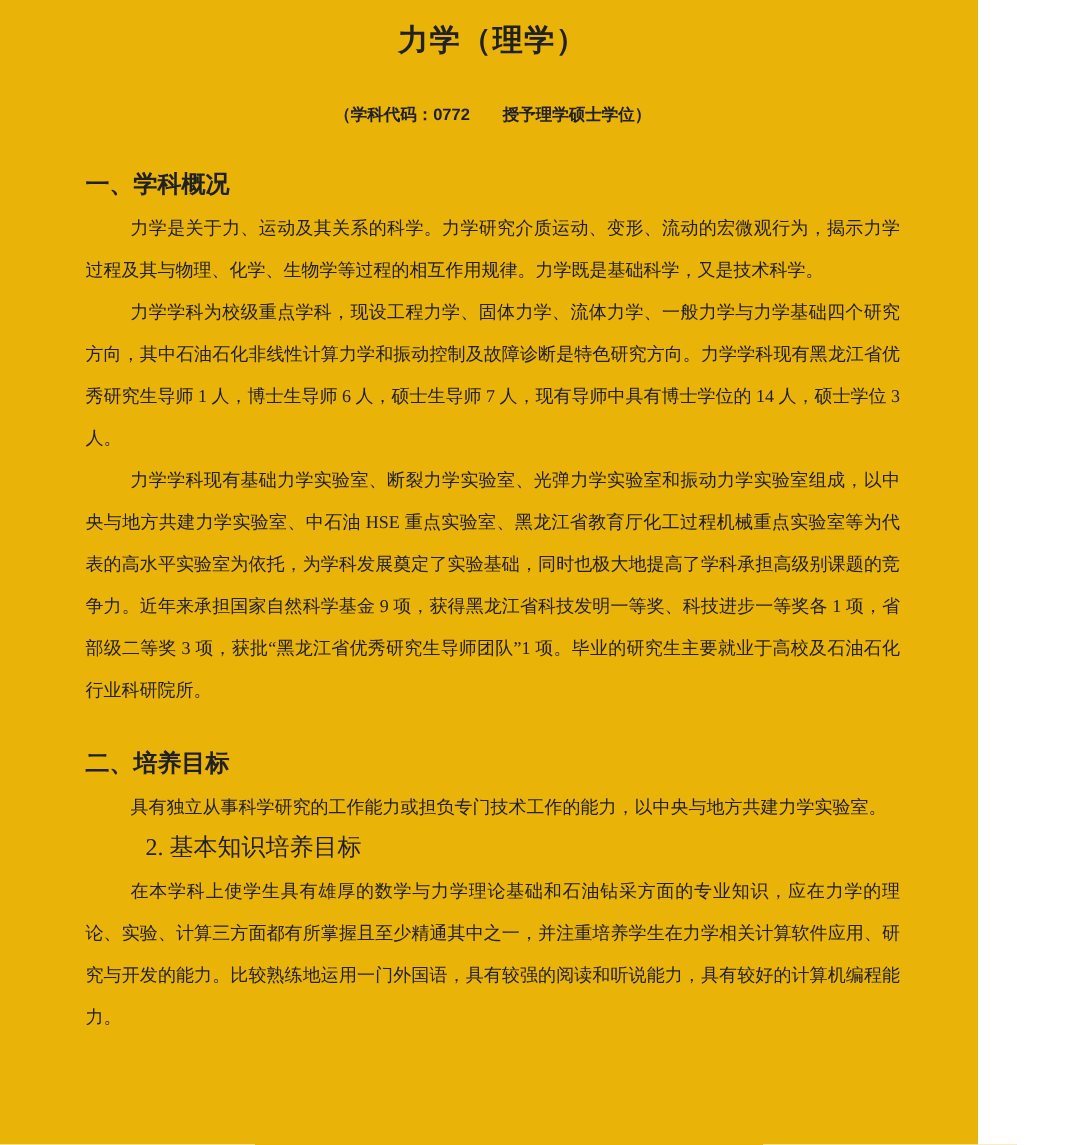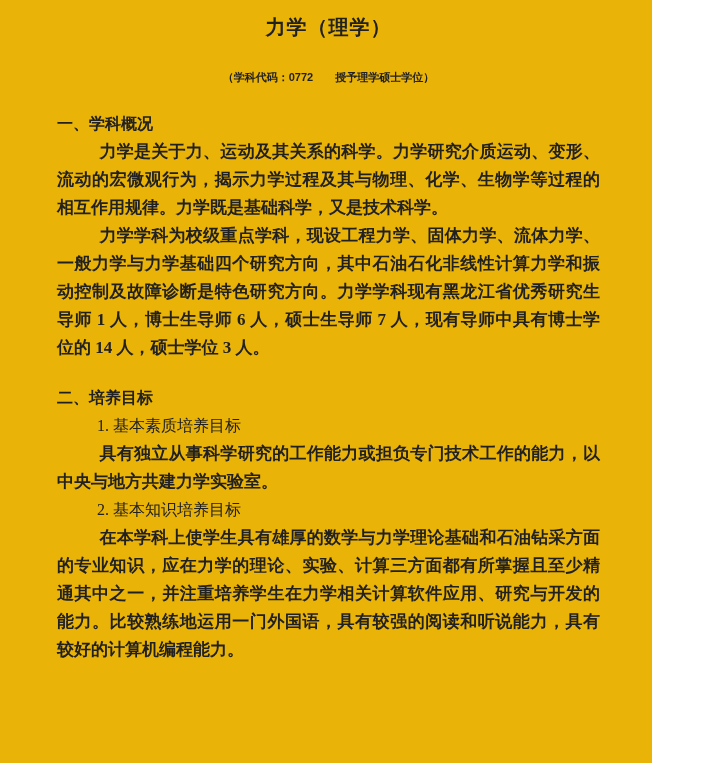--- a/index.html
+++ b/index.html
@@ -39,27 +39,26 @@
   }
   .sec-heading {
     font-family: "Liberation Sans", "DejaVu Sans", sans-serif;
     font-weight: bold;
     font-size: 16px;
     line-height: 28px;
     margin: 22px 0 0 0;
   }
   .para {
     font-family: "Liberation Serif", "DejaVu Serif", serif;
-    font-size: 17px;
+    font-size: 12px;
     line-height: 28px;
     margin: 0;
     text-align: justify;
     text-justify: inter-character;
     text-indent: 2.5em;
-    font-weight: bold;
   }
   .sub {
     font-family: "Liberation Serif", "DejaVu Serif", serif;
     font-size: 16px;
     line-height: 28px;
     margin: 0;
     text-indent: 2.5em;
   }
 </style>
 </head>
@@ -70,24 +69,24 @@
   <h1 class="doc-title">力学（理学）</h1>
 
   <p class="doc-subtitle">（学科代码：0772　　授予理学硕士学位）</p>
 
   <h2 class="sec-heading">一、学科概况</h2>
 
   <p class="para">力学是关于力、运动及其关系的科学。力学研究介质运动、变形、流动的宏微观行为，揭示力学过程及其与物理、化学、生物学等过程的相互作用规律。力学既是基础科学，又是技术科学。</p>
 
   <p class="para">力学学科为校级重点学科，现设工程力学、固体力学、流体力学、一般力学与力学基础四个研究方向，其中石油石化非线性计算力学和振动控制及故障诊断是特色研究方向。力学学科现有黑龙江省优秀研究生导师 1 人，博士生导师 6 人，硕士生导师 7 人，现有导师中具有博士学位的 14 人，硕士学位 3 人。</p>
 
+  <p class="para">力学学科现有基础力学实验室、断裂力学实验室、光弹力学实验室和振动力学实验室组成，以中央与地方共建力学实验室、中石油 HSE 重点实验室、黑龙江省教育厅化工过程机械重点实验室等为代表的高水平实验室为依托，为学科发展奠定了实验基础，同时也极大地提高了学科承担高级别课题的竞争力。近年来承担国家自然科学基金 9 项，获得黑龙江省科技发明一等奖、科技进步一等奖各 1 项，省部级二等奖 3 项，获批“黑龙江省优秀研究生导师团队”1 项。毕业的研究生主要就业于高校及石油石化行业科研院所。</p>
 
   <h2 class="sec-heading">二、培养目标</h2>
 
-  <p class="sub">1. 基本素质培养目标</p>
 
   <p class="para">具有独立从事科学研究的工作能力或担负专门技术工作的能力，以中央与地方共建力学实验室。</p>
 
   <p class="sub">2. 基本知识培养目标</p>
 
   <p class="para">在本学科上使学生具有雄厚的数学与力学理论基础和石油钻采方面的专业知识，应在力学的理论、实验、计算三方面都有所掌握且至少精通其中之一，并注重培养学生在力学相关计算软件应用、研究与开发的能力。比较熟练地运用一门外国语，具有较强的阅读和听说能力，具有较好的计算机编程能力。</p>
 
 </div>
 
 </body></html>

